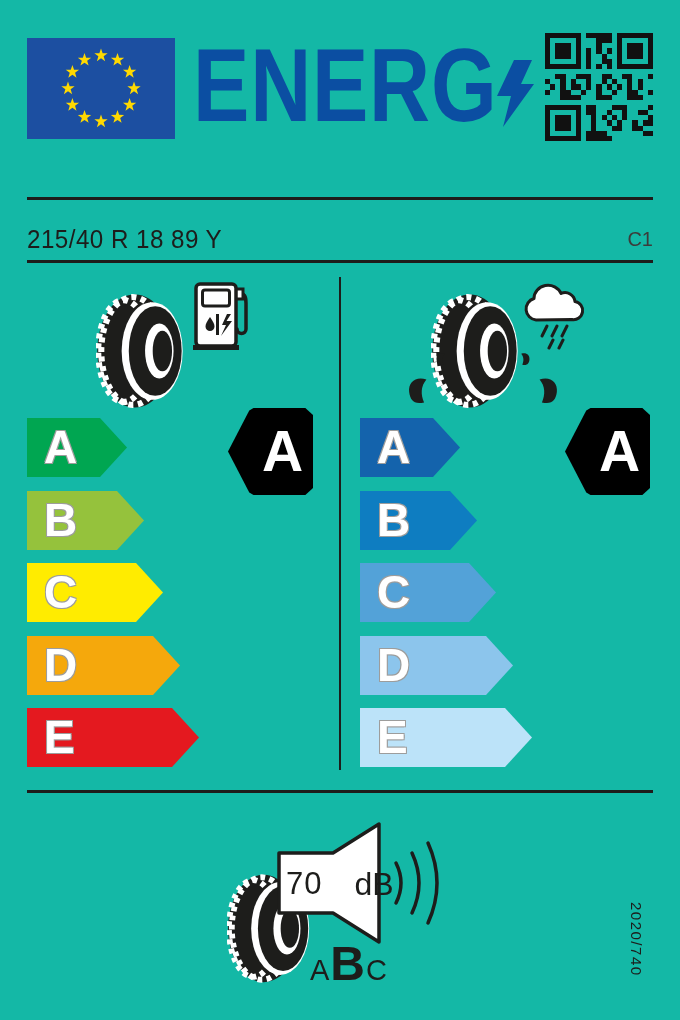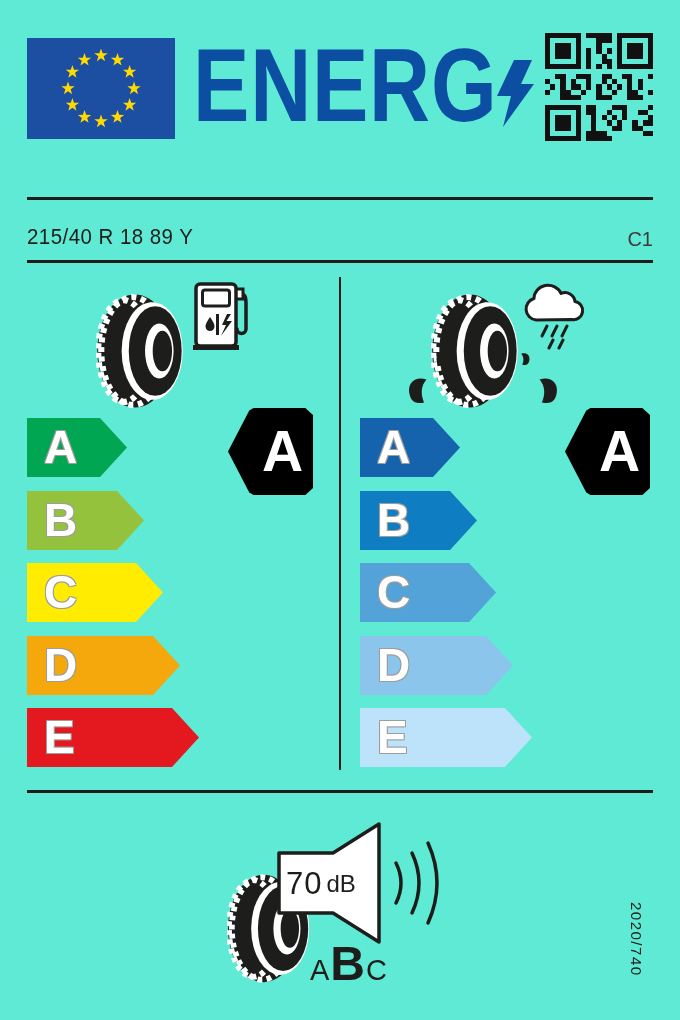--- a/index.html
+++ b/index.html
@@ -1,46 +1,46 @@
 <!DOCTYPE html>
 <html style="--eu-blue: #1C4FA1; --star-yellow: #FFD900; --energ-blue: #0B4EA2;"><head>
 <meta charset="utf-8">
 <style>
   html,body{margin:0;padding:0;background:#fff;}
-  .page{position:relative;width:680px;height:1020px;background:#5eead4;overflow:hidden;
+  .page{position:relative;width:680px;height:1020px;background:#14b8a6;overflow:hidden;
         font-family:"Liberation Sans", sans-serif;color:#1d1d1b;}
   .abs{position:absolute;}
   .rule{position:absolute;left:27px;width:626px;height:3px;background:#1d1d1b;}
   .cond{display:inline-block;transform:scaleX(.93);transform-origin:left top;white-space:nowrap;}
   .cond-r{display:inline-block;transform:scaleX(.93);transform-origin:right top;white-space:nowrap;}
 
   .energ{position:absolute;left:193px;top:34px;font-size:103px;line-height:1;font-weight:bold;
          letter-spacing:1px;transform:scaleX(.82);transform-origin:left top;}
 
   .brandrow{font-size:23px;letter-spacing:.5px;}
-  .sizerow{font-size:22px;letter-spacing:.5px;}
+  .sizerow{font-size:26px;letter-spacing:.5px;}
   .classrow{font-size:20px;color:#3c3c3b;}
 
   .scale{position:absolute;width:240px;height:440px;}
   .arrow{position:absolute;left:0;height:59px;line-height:59px;
          clip-path:polygon(0 0, calc(100% - 27px) 0, 100% 50%, calc(100% - 27px) 100%, 0 100%);
          filter:drop-shadow(0 0 1px #9d9d9c);}
   .arrow span{display:inline-block;padding-left:17px;font-size:46px;font-weight:bold;color:#fff;
          text-shadow:1px 1px 0 #9d9d9c,-1px 1px 0 #9d9d9c,1px -1px 0 #9d9d9c,-1px -1px 0 #9d9d9c;}
 
   .indicator{position:absolute;width:85px;height:87px;background:#000;color:#fff;
          clip-path:polygon(0 50%, 25% 3%, 30% 0, 91% 0, 100% 8%, 100% 92%, 91% 100%, 30% 100%, 25% 97%);
          font-size:57px;font-weight:bold;line-height:87px;text-align:center;
          padding-left:24px;box-sizing:border-box;}
 
   .divider{position:absolute;left:339px;top:277px;width:2px;height:493px;background:#1d1d1b;}
 
-  .noise-db{position:absolute;left:286px;top:866px;width:84px;display:flex;align-items:center;}
+  .noise-db{position:absolute;left:286px;top:866px;width:84px;display:flex;align-items:flex-start;}
   .noise-db .val{font-size:31px;font-weight:400;letter-spacing:1px;}
-  .noise-db .unit{font-size:24px;margin-left:4px;}
+  .noise-db .unit{font-size:32px;margin-left:32px;}
 
   .noise-classes{position:absolute;left:310px;top:936px;display:flex;align-items:baseline;}
   .noise-classes span{font-size:29px;font-weight:400;letter-spacing:1px;}
   .noise-classes span.noise-active{font-size:48px;font-weight:bold;}
 
   .regulation{position:absolute;left:628px;top:902px;writing-mode:vertical-rl;
          font-size:15px;letter-spacing:1.5px;color:#1d1d1b;}
 </style>
 </head>
 <body>

